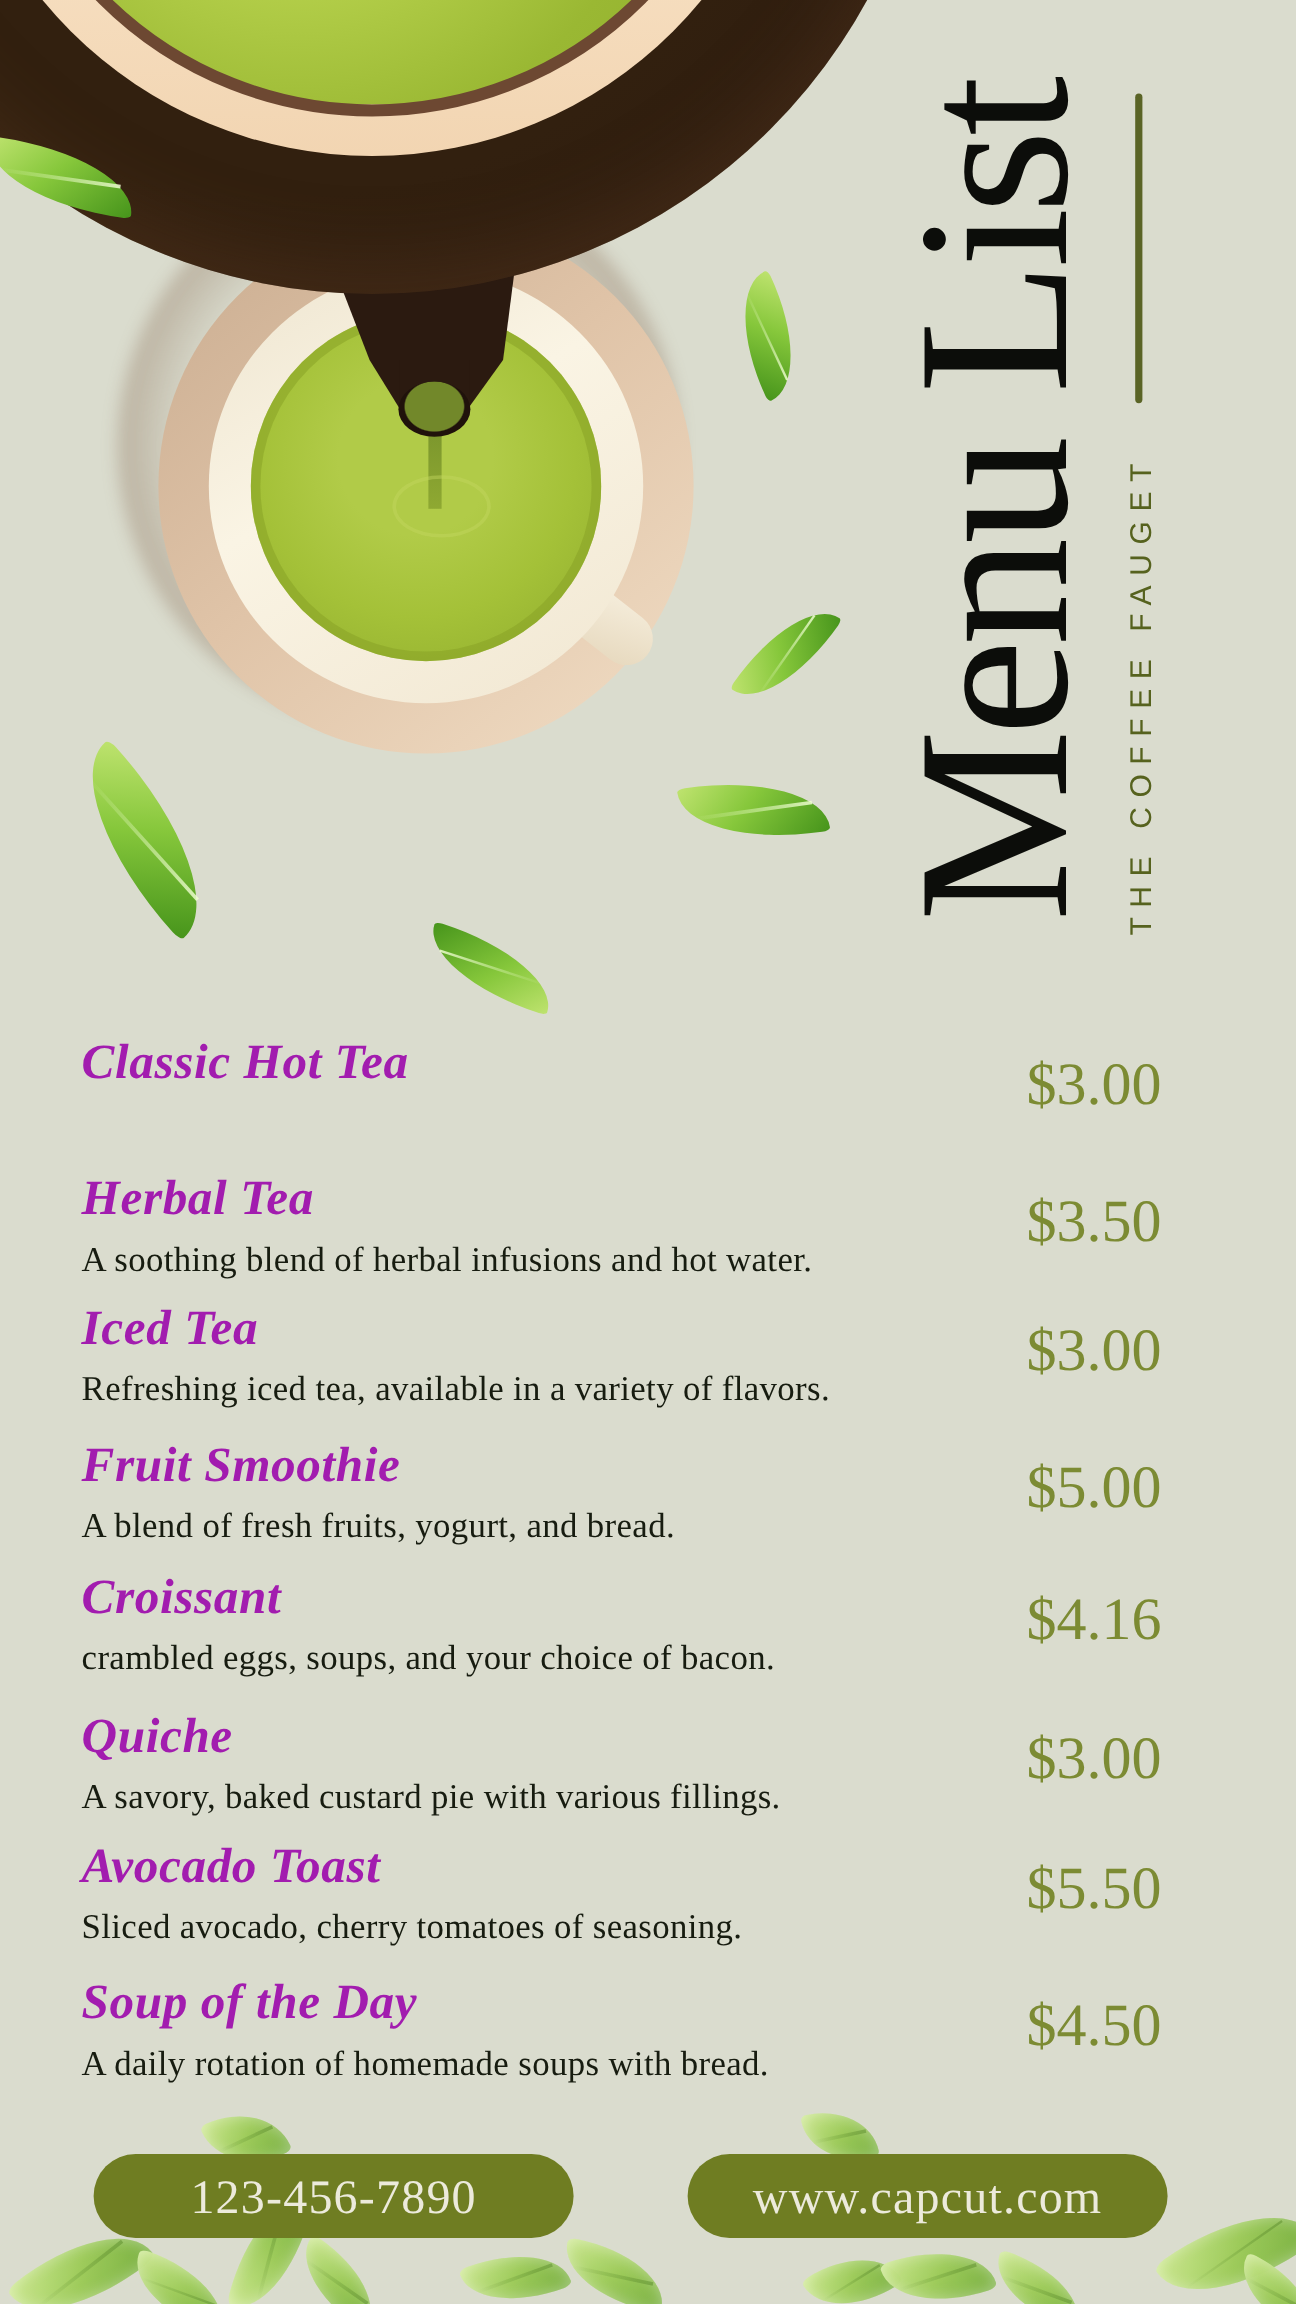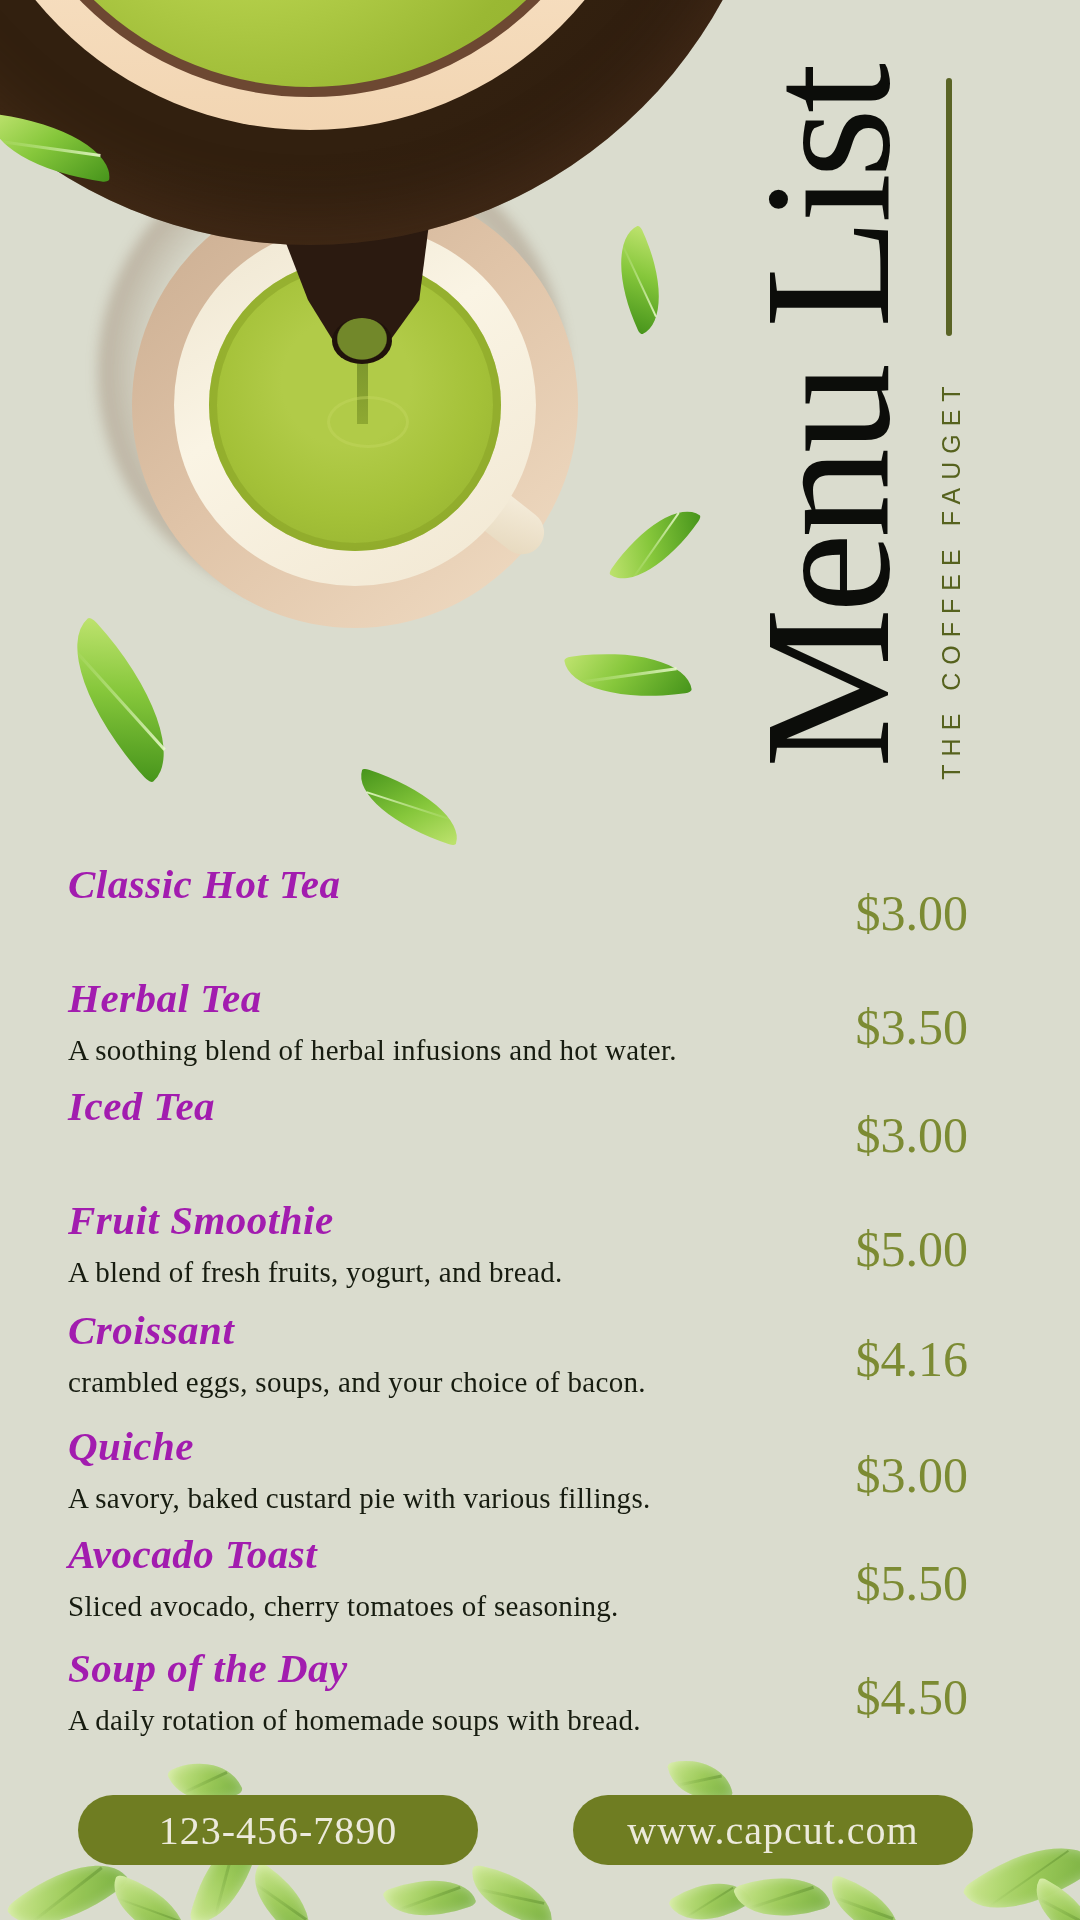--- a/index.html
+++ b/index.html
@@ -62,21 +62,21 @@
     text-align:center;white-space:nowrap;}
   .title-line{left:946px;top:78px;width:6px;height:258px;background:#5a6426;
     border-radius:3px;z-index:12;}
 
   
   .row{position:absolute;left:68px;width:900px;display:flex;
     justify-content:space-between;align-items:flex-start;z-index:12;}
   .item-name{font-style:italic;font-weight:600;font-size:41px;line-height:1.1;
     color:#a21caf;letter-spacing:.5px;}
   .item-desc{font-size:29px;line-height:1.1;color:#171c10;letter-spacing:.3px;margin-top:14px;}
-  .item-price{font-size:50px;line-height:1;color:#7c8b33;margin-top:26px;
+  .item-price{font-size:50px;line-height:1;color:#7c8b33;margin-top:16px;
     min-width:150px;text-align:right;}
 
   
   .pill{position:absolute;top:1795px;width:400px;height:70px;border-radius:35px;
     background:#6f7d22;color:#eceadb;z-index:10;display:flex;align-items:center;
     justify-content:center;font-size:40px;letter-spacing:1px;}
   .pill-phone{left:78px;}
   .pill-web{left:573px;}
 </style>
 </head>
@@ -122,20 +122,21 @@
   <div class="row" style="top:976px">
     <div>
       <div class="item-name">Herbal Tea</div>
       <div class="item-desc">A soothing blend of herbal infusions and hot water.</div>
     </div>
     <div class="item-price">$3.50</div>
   </div>
   <div class="row" style="top:1084px">
     <div>
       <div class="item-name">Iced Tea</div>
+      <div class="item-desc">Refreshing iced tea, available in a variety of flavors.</div>
     </div>
     <div class="item-price">$3.00</div>
   </div>
   <div class="row" style="top:1198px">
     <div>
       <div class="item-name">Fruit Smoothie</div>
       <div class="item-desc">A blend of fresh fruits, yogurt, and bread.</div>
     </div>
     <div class="item-price">$5.00</div>
   </div>

